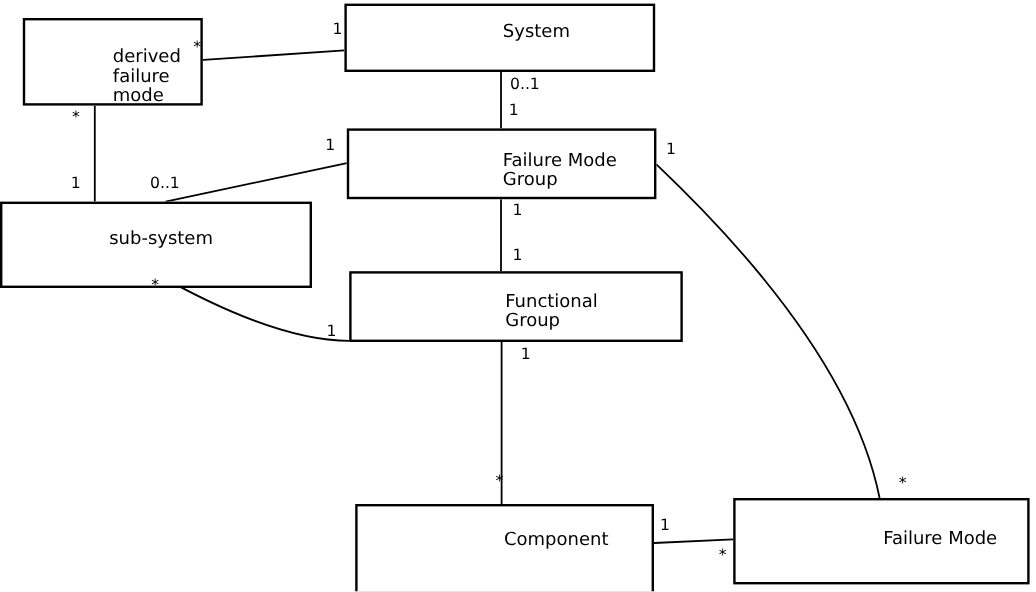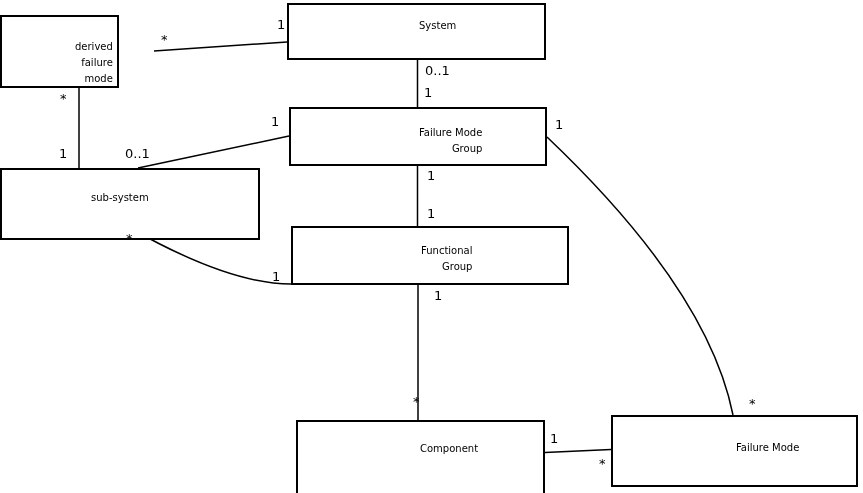--- a/index.html
+++ b/index.html
@@ -15,24 +15,23 @@
   }
   .edges { position: absolute; left: 0; top: 0; }
   .edges path { stroke: #000000; stroke-width: 1.5; fill: none; }
   .cbox {
     position: absolute;
     border: 2px solid #000000;
     background: #ffffff;
   }
   .clabel {
     position: absolute;
-    font-size: 10px;
+    font-size: 15px;
     line-height: 16px;
     white-space: pre-line;
-    text-align: right;
   }
   .mult {
     position: absolute;
     font-size: 13px;
     line-height: 16px;
     white-space: nowrap;
   }
 </style>
 </head>
 <body>
@@ -44,21 +43,21 @@
     <path d="M79,88 L79,168"></path>
     <path d="M417.5,60 L417.5,107"></path>
     <path d="M138,168 L289,136"></path>
     <path d="M417.5,166 L417.5,226"></path>
     <path d="M418,285 L418,420"></path>
     <path d="M130,228 Q229,284 291,284"></path>
     <path d="M547,137 Q708,290 733,415"></path>
     <path d="M545,452.5 L611,449.5"></path>
   </svg>
 
-  <div class="cbox" style="left:0;top:15px;width:119px;height:73px">
+  <div class="cbox" style="left:19px;top:15px;width:150px;height:73px">
     <div class="clabel" style="left:73px;top:22px">derived
 failure
 mode</div>
   </div>
 
   <div class="cbox" style="left:287px;top:3px;width:259px;height:57px">
     <div class="clabel" style="left:130px;top:13px">System</div>
   </div>
 
   <div class="cbox" style="left:289px;top:107px;width:258px;height:59px">

